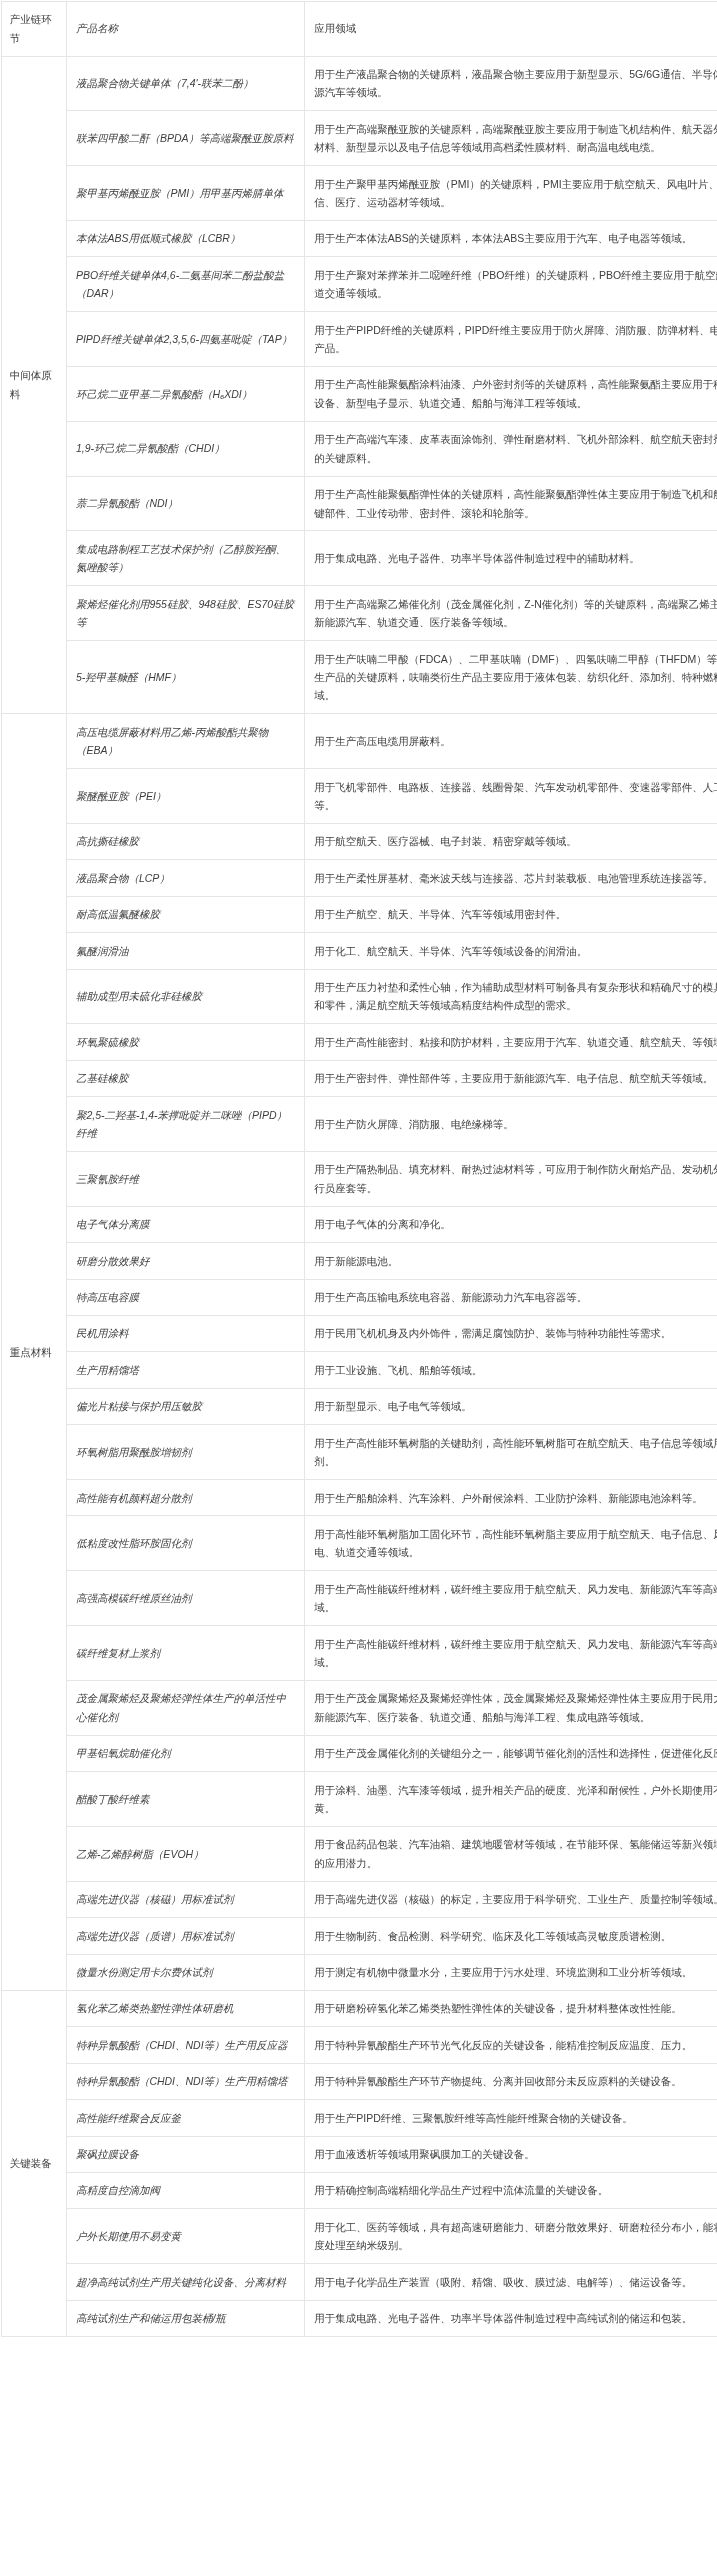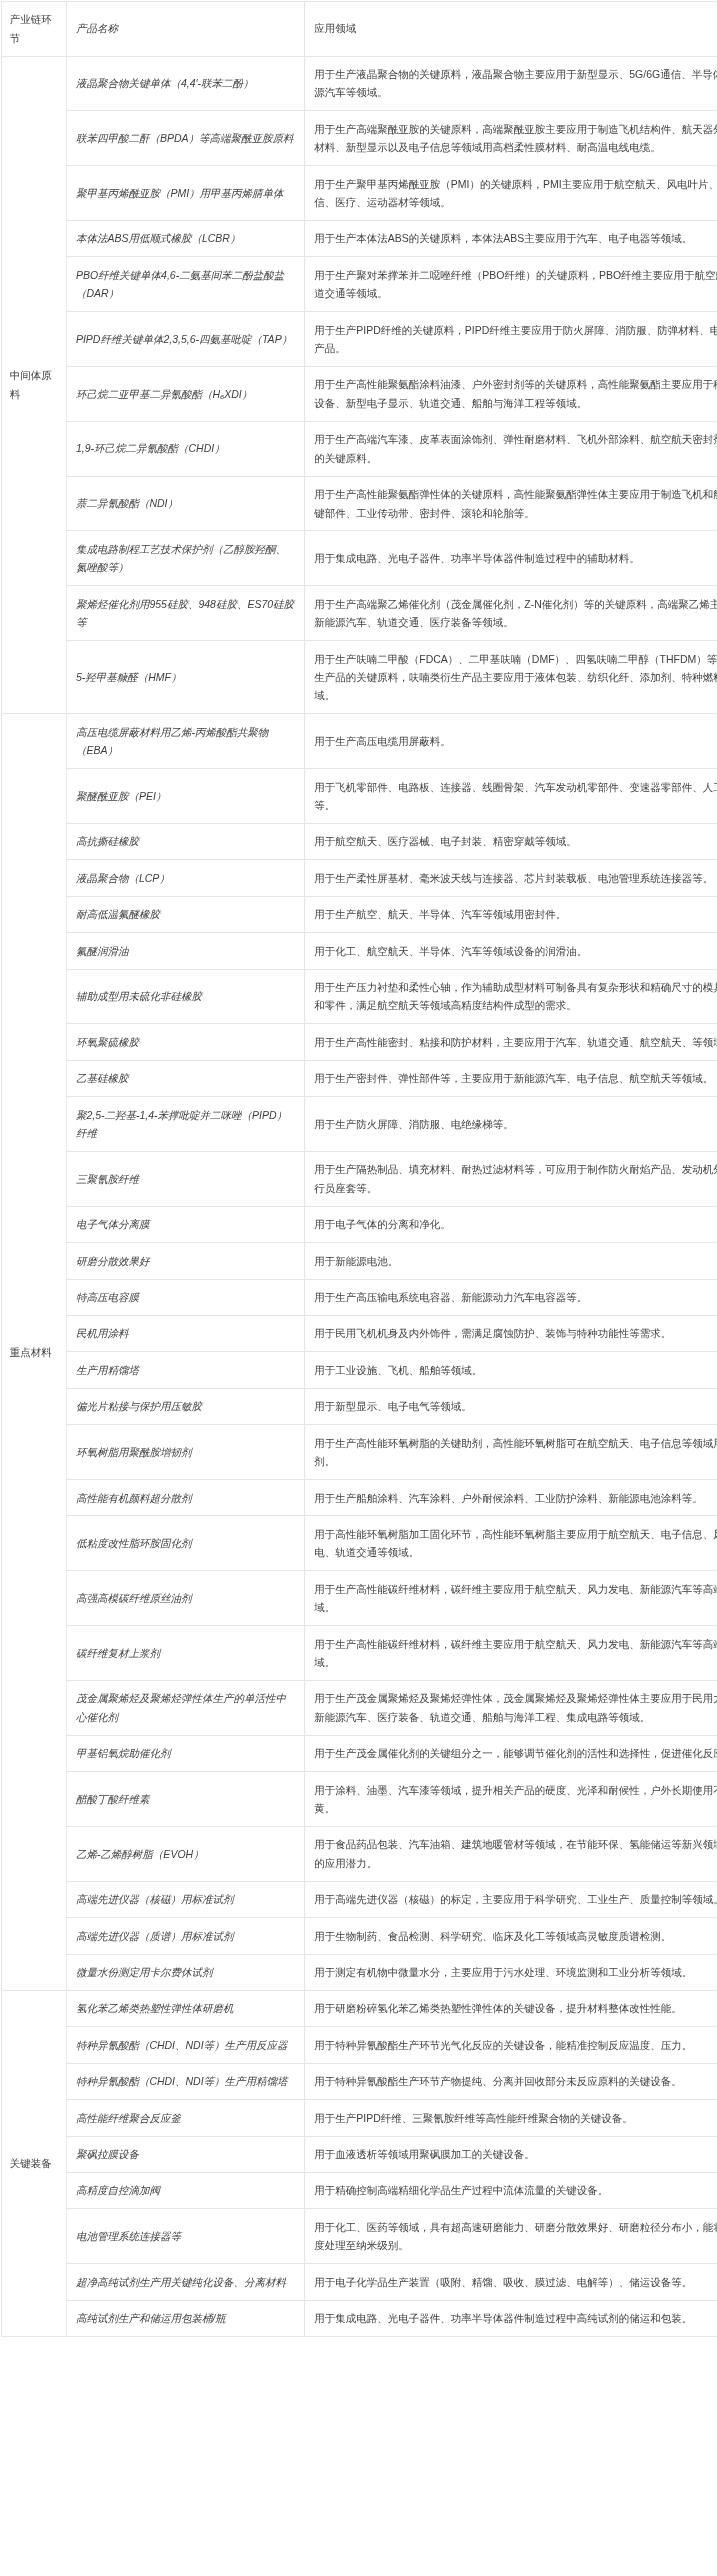--- a/index.html
+++ b/index.html
@@ -53,21 +53,21 @@
     <thead>
       <tr>
         <th class="stage-head">产业链环节</th>
         <th class="name-head">产品名称</th>
         <th class="app-head">应用领域</th>
       </tr>
     </thead>
     <tbody>
         <tr>
           <td class="stage-cell" rowspan="12">中间体原料</td>
-          <td class="name-cell">液晶聚合物关键单体（4,4'-联苯二酚）</td>
+          <td class="name-cell">液晶聚合物关键单体（7,4'-联苯二酚）</td>
           <td class="app-cell">用于生产液晶聚合物的关键原料，液晶聚合物主要应用于新型显示、5G/6G通信、半导体、新能源汽车等领域。</td>
         </tr>
         <tr>
           <td class="name-cell">联苯四甲酸二酐（BPDA）等高端聚酰亚胺原料</td>
           <td class="app-cell">用于生产高端聚酰亚胺的关键原料，高端聚酰亚胺主要应用于制造飞机结构件、航天器外部保温材料、新型显示以及电子信息等领域用高档柔性膜材料、耐高温电线电缆。</td>
         </tr>
         <tr>
           <td class="name-cell">聚甲基丙烯酰亚胺（PMI）用甲基丙烯腈单体</td>
           <td class="app-cell">用于生产聚甲基丙烯酰亚胺（PMI）的关键原料，PMI主要应用于航空航天、风电叶片、电子通信、医疗、运动器材等领域。</td>
         </tr>
@@ -243,21 +243,21 @@
         </tr>
         <tr>
           <td class="name-cell">聚砜拉膜设备</td>
           <td class="app-cell">用于血液透析等领域用聚砜膜加工的关键设备。</td>
         </tr>
         <tr>
           <td class="name-cell">高精度自控滴加阀</td>
           <td class="app-cell">用于精确控制高端精细化学品生产过程中流体流量的关键设备。</td>
         </tr>
         <tr>
-          <td class="name-cell">电池管理系统连接器等</td>
+          <td class="name-cell">户外长期使用不易变黄</td>
           <td class="app-cell">用于化工、医药等领域，具有超高速研磨能力、研磨分散效果好、研磨粒径分布小，能将物料细度处理至纳米级别。</td>
         </tr>
         <tr>
           <td class="name-cell">超净高纯试剂生产用关键纯化设备、分离材料</td>
           <td class="app-cell">用于电子化学品生产装置（吸附、精馏、吸收、膜过滤、电解等）、储运设备等。</td>
         </tr>
         <tr>
           <td class="name-cell">高纯试剂生产和储运用包装桶/瓶</td>
           <td class="app-cell">用于集成电路、光电子器件、功率半导体器件制造过程中高纯试剂的储运和包装。</td>
         </tr>

